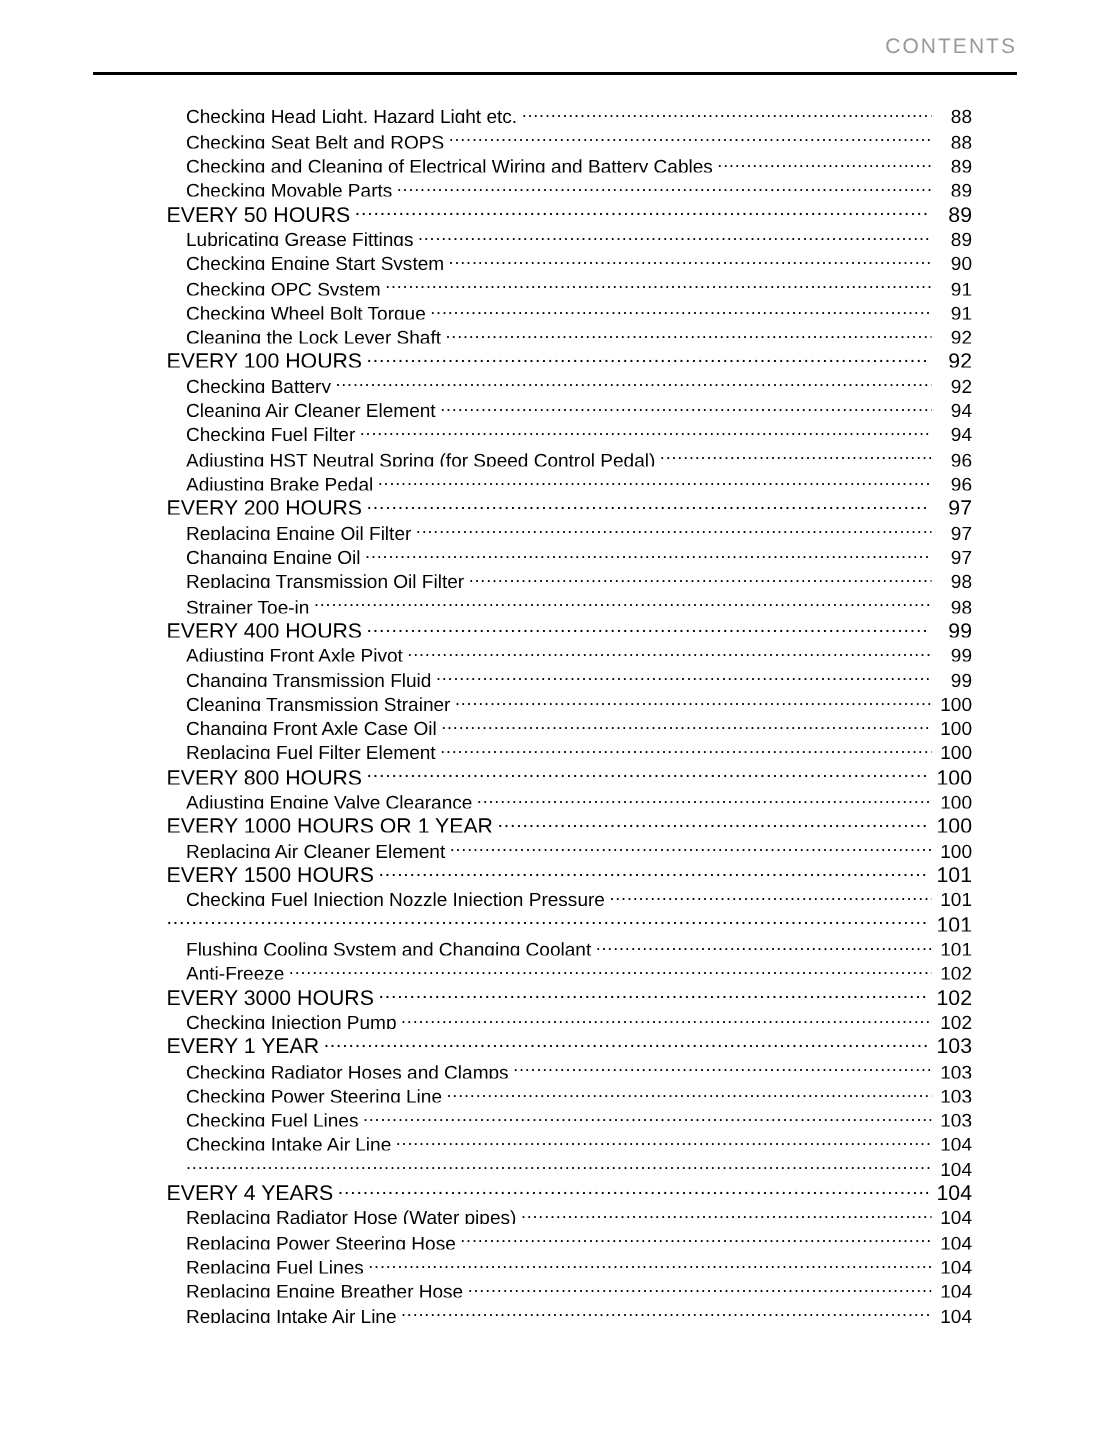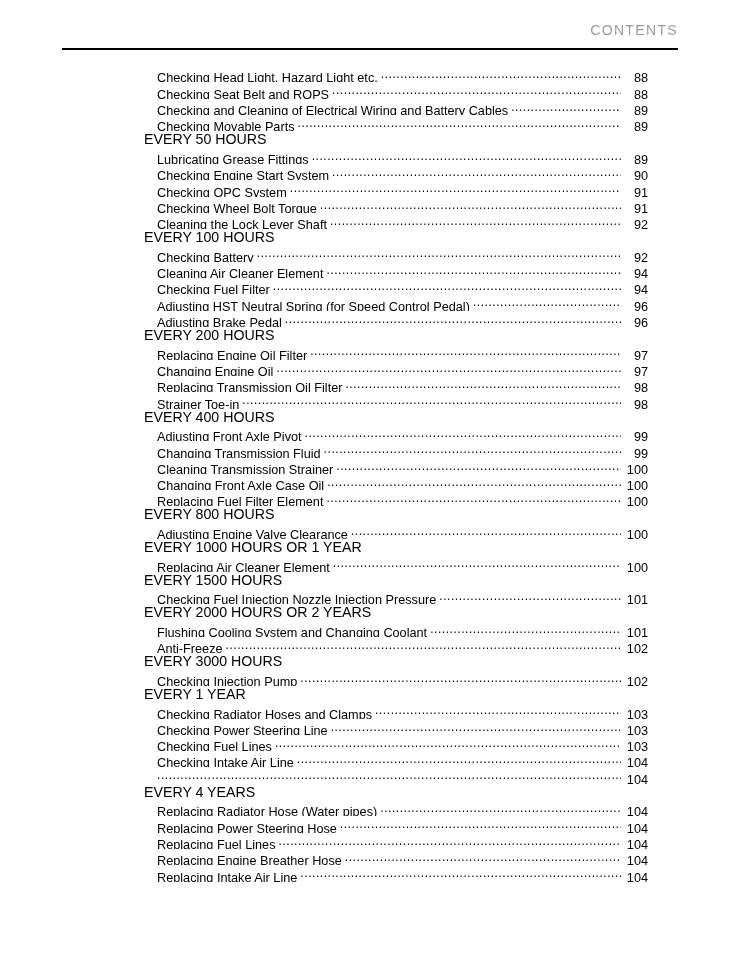--- a/index.html
+++ b/index.html
@@ -59,21 +59,20 @@
     width: 742px;
   }
 
   .toc-row {
     display: flex;
     align-items: baseline;
     height: 16.32px;
     line-height: 16.32px;
     white-space: nowrap;
     overflow: hidden;
-    margin-left: 33px;
   }
 
   .toc-label {
     flex: 0 0 auto;
     padding-right: 3px;
   }
 
   .toc-leader {
     flex: 1 1 auto;
     overflow: hidden;
@@ -96,21 +95,20 @@
     flex: 0 0 auto;
     text-align: right;
     padding-left: 3px;
   }
 
   
   .lvl1 {
     font-size: 14.2px;
     padding-left: 111px;
     padding-right: 94px;
-    flex-direction: column;
   }
   .lvl1 .toc-page { min-width: 26px; }
   .lvl1 .toc-leader::after { font-size: 13px; }
 
   
   .lvl2 {
     font-size: 12.7px;
     padding-left: 124px;
     padding-right: 94px;
   }
@@ -287,21 +285,20 @@
         <span class="toc-label">EVERY 1500 HOURS</span>
         <span class="toc-leader"></span>
         <span class="toc-page">101</span>
       </div>
       <div class="toc-row lvl2">
         <span class="toc-label">Checking Fuel Injection Nozzle Injection Pressure</span>
         <span class="toc-leader"></span>
         <span class="toc-page">101</span>
       </div>
       <div class="toc-row lvl1">
-        <span class="toc-label">EVERY 2000 HOURS OR 2 YEARS</span>
         <span class="toc-leader"></span>
         <span class="toc-page">101</span>
       </div>
       <div class="toc-row lvl2">
         <span class="toc-label">Flushing Cooling System and Changing Coolant</span>
         <span class="toc-leader"></span>
         <span class="toc-page">101</span>
       </div>
       <div class="toc-row lvl2">
         <span class="toc-label">Anti-Freeze</span>

